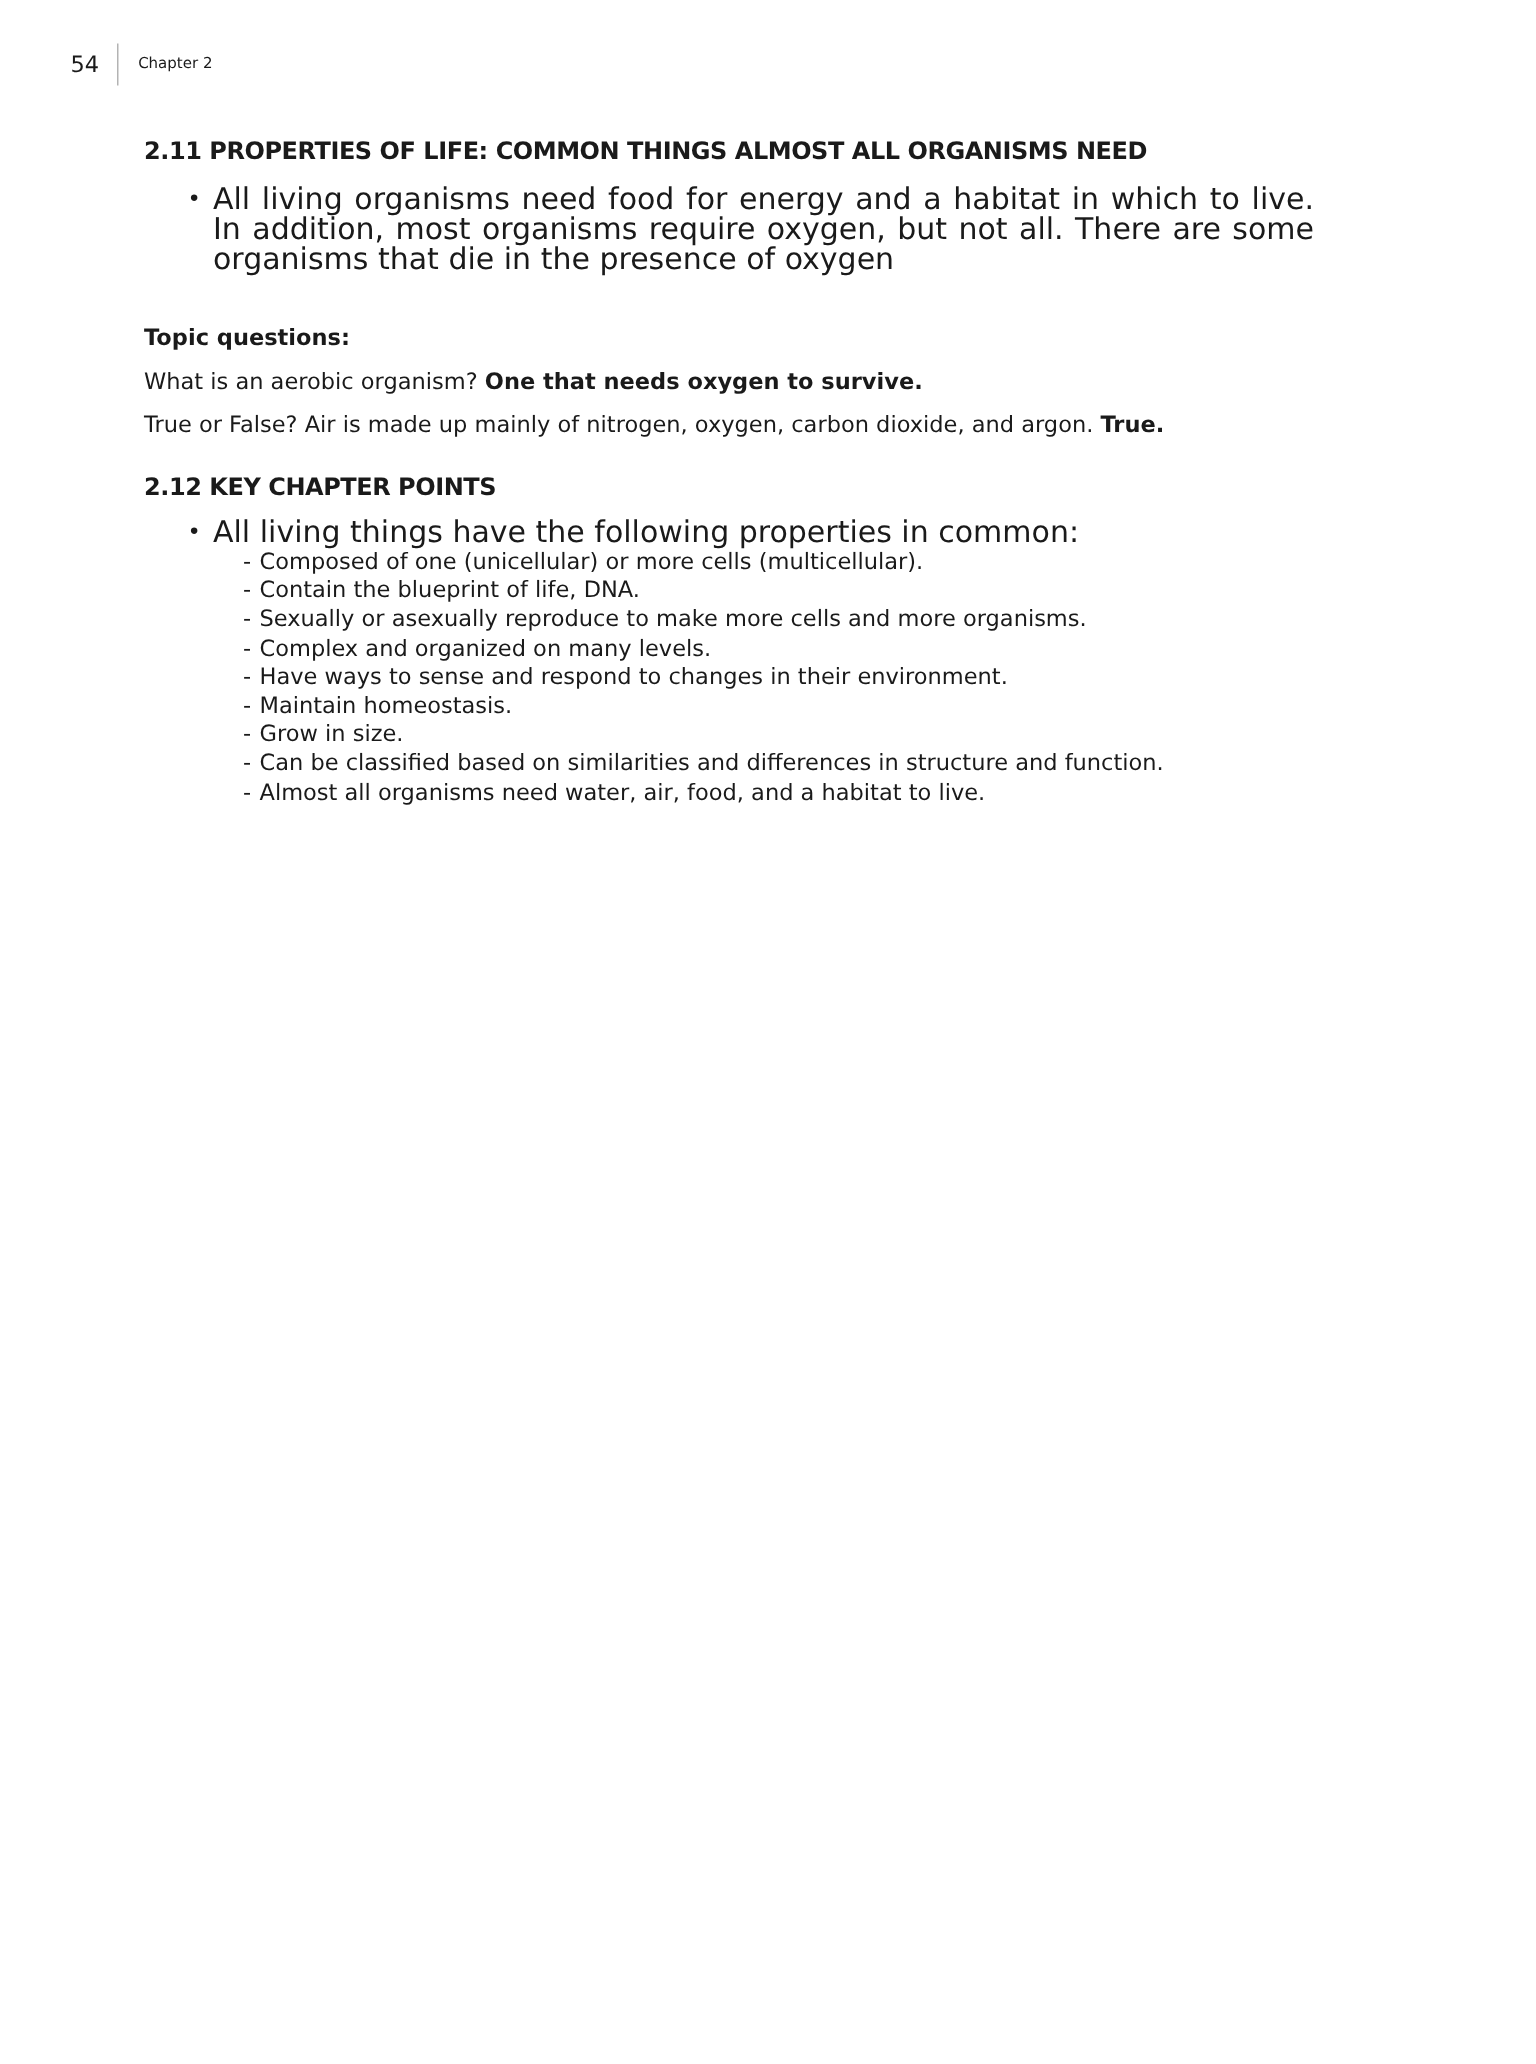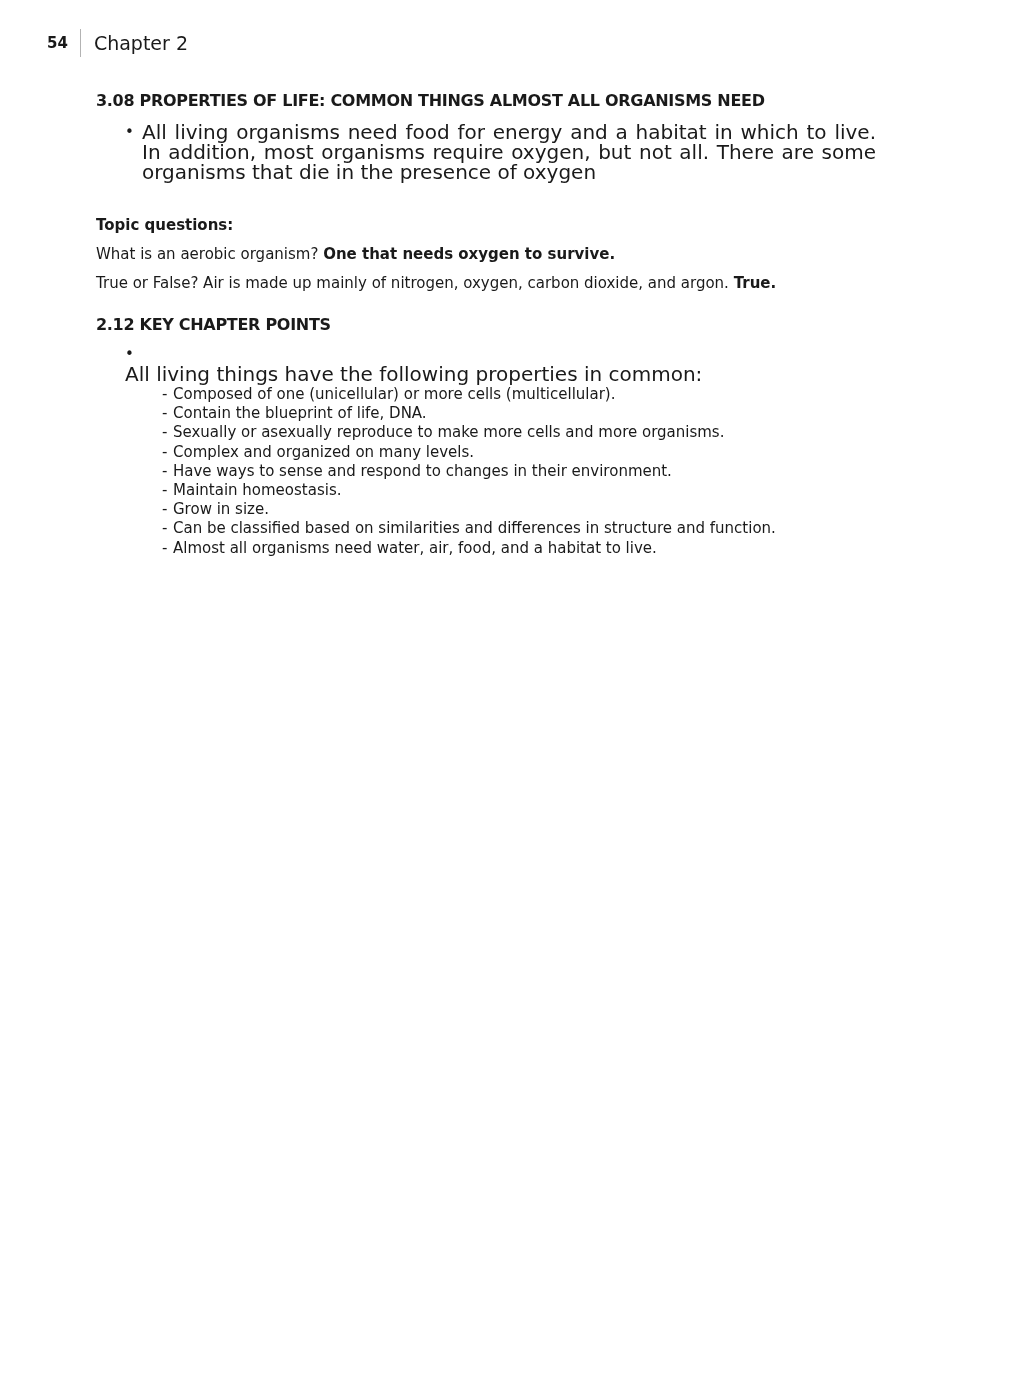--- a/index.html
+++ b/index.html
@@ -17,47 +17,47 @@
     font-family:"DejaVu Sans","Liberation Sans",sans-serif;
     overflow:hidden;
   }
   
   .page-header{
     display:flex;align-items:center;
     padding:28px 0 0 47px;
     height:58px;
   }
   .page-num{
-    font-weight:bold;font-size:15px;line-height:28px;
+    font-weight:normal;font-size:15px;line-height:28px;
   }
   .header-divider{
     width:1px;height:28px;background:var(--divider-color);
     margin:0 13px 0 12px;
   }
   .chapter-label{
-    font-size:19px;line-height:28px;
+    font-size:10px;line-height:28px;
   }
   
   .content{
     margin:33px 0 0 96px;
     width:800px;
   }
   .section-heading{
     margin:0;
     font-size:16px;font-weight:bold;
     letter-spacing:-0.3px;
     line-height:19px;
   }
   .section-heading.second{margin-top:22px;}
   
   .bullet-item{
     display:flex;
     margin:12px 0 0 29px;
   }
-  .bullet-item.intro{margin-top:10px;flex-direction:column;}
+  .bullet-item.intro{margin-top:10px;}
   .bullet-marker{
     flex:0 0 17px;
     font-size:15px;line-height:20px;
   }
   .bullet-marker::before{content:"\2022";}
   .bullet-text{
     margin:0;
     font-size:20px;line-height:20px;
     width:734px;
   }
@@ -92,21 +92,21 @@
 <div class="page">
 
   <header class="page-header">
     <span class="page-num">54</span>
     <span class="header-divider"></span>
     <span class="chapter-label">Chapter 2</span>
   </header>
 
   <main class="content">
 
-    <h2 class="section-heading">3.08 PROPERTIES OF LIFE: COMMON THINGS ALMOST ALL ORGANISMS NEED</h2>
+    <h2 class="section-heading">2.11 PROPERTIES OF LIFE: COMMON THINGS ALMOST ALL ORGANISMS NEED</h2>
 
     <div class="bullet-item">
       <span class="bullet-marker"></span>
       <p class="bullet-text justify">All living organisms need food for energy and a habitat in which to live. In addition, most organisms require oxygen, but not all. There are some organisms that die in the presence of oxygen</p>
     </div>
 
     <h3 class="topic-heading">Topic questions:</h3>
 
     <div class="qa-list">
 

